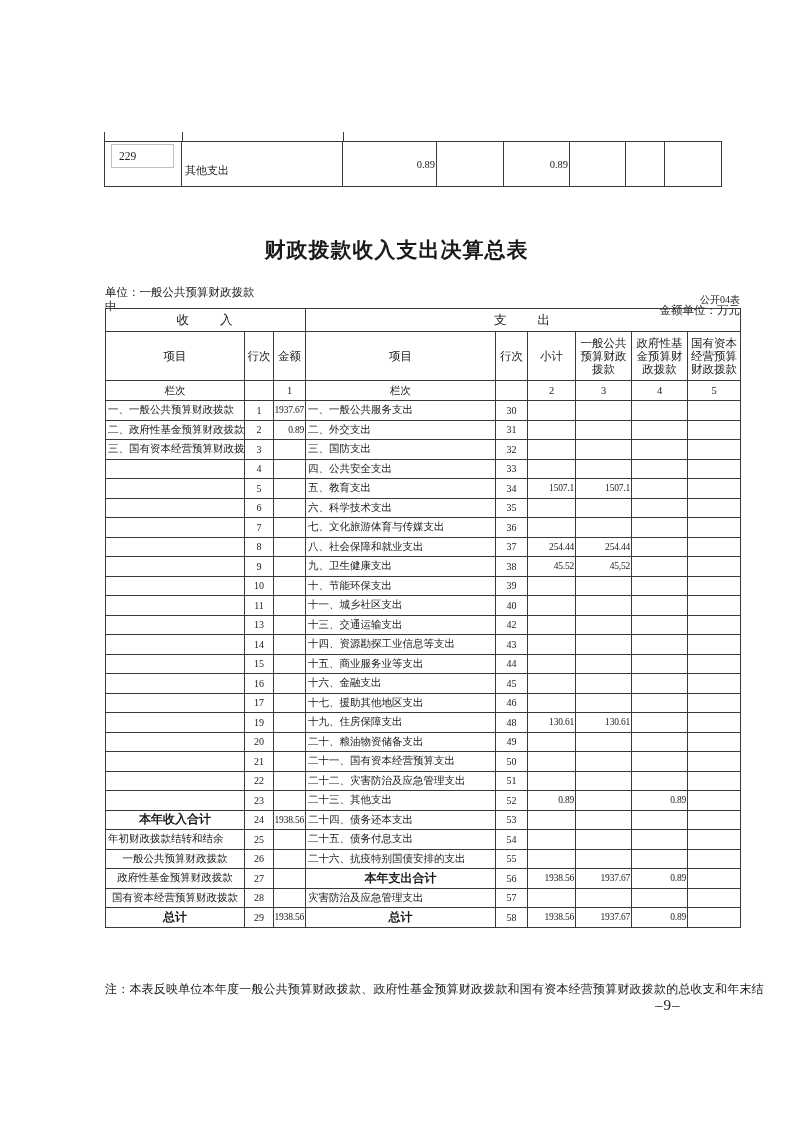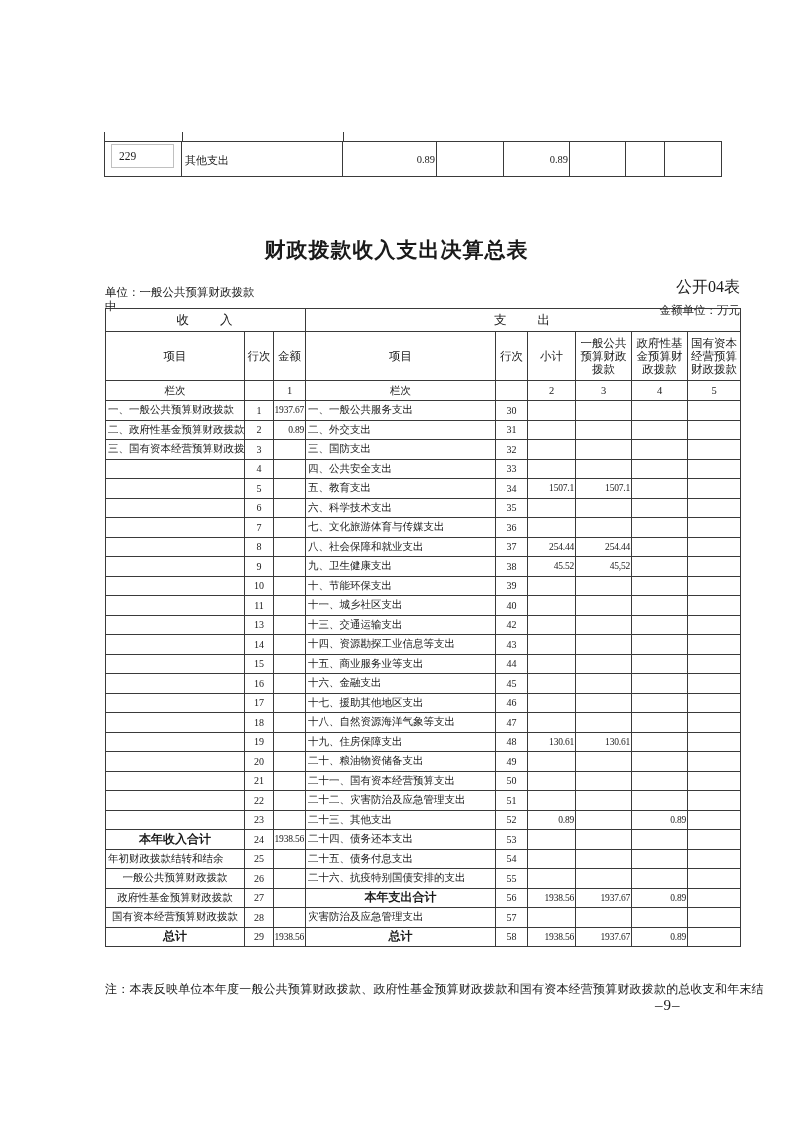--- a/index.html
+++ b/index.html
@@ -9,38 +9,38 @@
     background: #ffffff;
     font-family: "Liberation Serif", serif;
     color: #1a1a1a;
     overflow: hidden;
   }
 
   
   .frag { position: absolute; left: 104px; top: 132px; width: 618px; }
   .frag-stubs { position: relative; height: 9px; }
   .frag-stubs .stub { position: absolute; top: 0; width: 1px; height: 9px; background: #3a3a3a; }
-  .frag-row { display: flex; height: 36px; border-top: 1px solid #3a3a3a; border-bottom: 1px solid #3a3a3a; }
+  .frag-row { display: flex; height: 46px; border-top: 1px solid #3a3a3a; border-bottom: 1px solid #3a3a3a; }
   .frag-row .fc { border-right: 1px solid #3a3a3a; height: 100%; overflow: hidden; white-space: nowrap; font-size: 11px; display: flex; align-items: center; }
   .frag-row .fc:first-child { border-left: 1px solid #3a3a3a; }
   .frag-row .fc.num { justify-content: flex-end; padding-right: 1px; font-size: 10.5px; }
   .frag-row .fc.lbl { padding-left: 3px; align-items: flex-end; padding-bottom: 8px; }
   .cellbox {
     margin: 2px 0 0 6px; width: 63px; height: 24px;
     background: #fff; border: 1px solid #c0c0c0;
     font-size: 11.5px; line-height: 22px; padding-left: 7px; align-self: flex-start;
   }
 
   
   .doc-title {
     position: absolute; left: 0; top: 236px; width: 100%;
     text-align: center; font-size: 21px; font-weight: bold; letter-spacing: 1px;
     font-family: "Liberation Sans", sans-serif;
   }
-  .code-line { position: absolute; right: 53px; top: 277px; font-size: 16px; margin-left: 25px; }
+  .code-line { position: absolute; right: 53px; top: 293px; font-size: 10px; margin-left: 25px; }
   .unit-block { position: absolute; left: 105px; top: 286px; font-size: 11.5px; line-height: 13.5px; }
   .amount-unit { position: absolute; right: 53px; top: 303px; font-size: 11.5px; }
 
   
   table.main {
     position: absolute; left: 105px; top: 308px; width: 635px;
     border-collapse: collapse; table-layout: fixed;
   }
   table.main td {
     border: 1px solid #3a3a3a;
@@ -305,31 +305,20 @@
         <td class="num"></td>
         <td class="item">十七、援助其他地区支出</td>
         <td class="rowno">46</td>
         <td class="num"></td>
         <td class="num"></td>
         <td class="num"></td>
         <td class="num"></td>
       </tr>
       <tr class="dr">
         <td class="item"></td>
-        <td class="rowno">18</td>
-        <td class="num"></td>
-        <td class="item">十八、自然资源海洋气象等支出</td>
-        <td class="rowno">47</td>
-        <td class="num"></td>
-        <td class="num"></td>
-        <td class="num"></td>
-        <td class="num"></td>
-      </tr>
-      <tr class="dr">
-        <td class="item"></td>
         <td class="rowno">19</td>
         <td class="num"></td>
         <td class="item">十九、住房保障支出</td>
         <td class="rowno">48</td>
         <td class="num">130.61</td>
         <td class="num">130.61</td>
         <td class="num"></td>
         <td class="num"></td>
       </tr>
       <tr class="dr">

